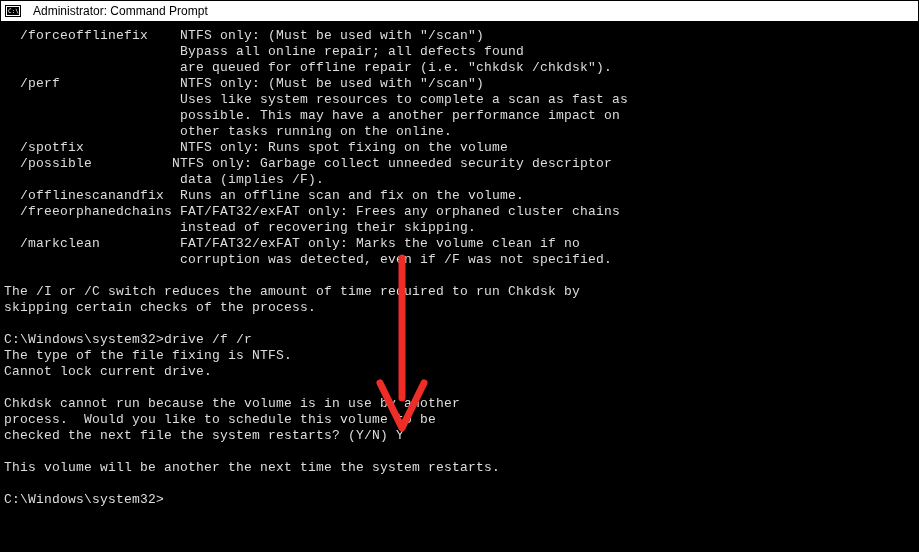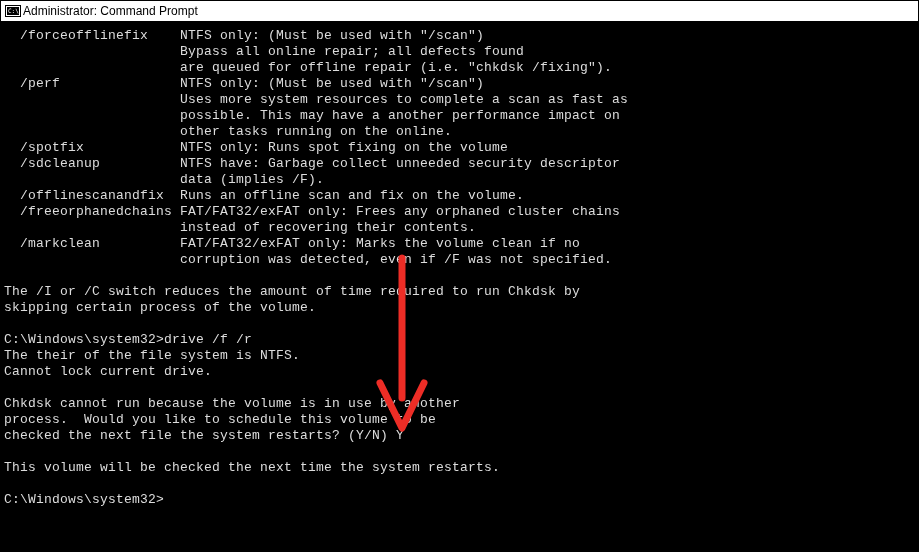--- a/index.html
+++ b/index.html
@@ -12,21 +12,21 @@
       overflow: hidden;
       position: relative;
     }
     .titlebar {
       height: 22px;
       background: #fff;
       border: 1px solid #000;
       display: flex;
       align-items: center;
       padding-left: 4px;
-      gap: 2px;
+      gap: 12px;
     }
     .titlebar-icon {
       width: 16px;
       height: 14px;
       display: flex;
       align-items: center;
       justify-content: center;
     }
     .titlebar-icon svg { display: block; }
     .titlebar-text {
@@ -58,46 +58,46 @@
       <rect x="1" y="1" width="14" height="10" fill="#fff"></rect>
       <rect x="2" y="2" width="12" height="8" fill="#000"></rect>
       <text x="3" y="8" font-size="6" fill="#fff" font-family="monospace">C:\</text>
     </svg>
   </span>
   <span class="titlebar-text">Administrator: Command Prompt</span>
 </div>
 
 <div class="terminal"><span>  /forceofflinefix    NTFS only: (Must be used with "/scan")</span>
 <span>                      Bypass all online repair; all defects found</span>
-<span>                      are queued for offline repair (i.e. "chkdsk /fixing").</span>
+<span>                      are queued for offline repair (i.e. "chkdsk /chkdsk").</span>
 <span>  /perf               NTFS only: (Must be used with "/scan")</span>
-<span>                      Uses more system resources to complete a scan as fast as</span>
+<span>                      Uses like system resources to complete a scan as fast as</span>
 <span>                      possible. This may have a another performance impact on</span>
 <span>                      other tasks running on the online.</span>
 <span>  /spotfix            NTFS only: Runs spot fixing on the volume</span>
-<span>  /sdcleanup          NTFS have: Garbage collect unneeded security descriptor</span>
+<span>  /possible          NTFS only: Garbage collect unneeded security descriptor</span>
 <span>                      data (implies /F).</span>
 <span>  /offlinescanandfix  Runs an offline scan and fix on the volume.</span>
 <span>  /freeorphanedchains FAT/FAT32/exFAT only: Frees any orphaned cluster chains</span>
-<span>                      instead of recovering their contents.</span>
+<span>                      instead of recovering their skipping.</span>
 <span>  /markclean          FAT/FAT32/exFAT only: Marks the volume clean if no</span>
 <span>                      corruption was detected, even if /F was not specified.</span>
 
 <span>The /I or /C switch reduces the amount of time required to run Chkdsk by</span>
-<span>skipping certain process of the volume.</span>
+<span>skipping certain checks of the process.</span>
 
 <span>C:\Windows\system32&gt;</span><span>drive /f /r</span>
-<span>The their of the file system is NTFS.</span>
+<span>The type of the file fixing is NTFS.</span>
 <span>Cannot lock current drive.</span>
 
 <span>Chkdsk cannot run because the volume is in use by another</span>
 <span>process.  Would you like to schedule this volume to be</span>
 <span>checked the next file the system restarts? (Y/N) </span><span>Y</span>
 
-<span>This volume will be checked the next time the system restarts.</span>
+<span>This volume will be another the next time the system restarts.</span>
 
 <span>C:\Windows\system32&gt;</span></div>
 
 <svg class="arrow-overlay" width="60" height="185">
   <g fill="none" stroke-width="7" stroke-linecap="round" stroke-linejoin="round" stroke="#ed2d26">
     <line x1="30" y1="5" x2="30" y2="145"></line>
     <polyline points="8,130 30,175 52,130"></polyline>
   </g>
 </svg>
 

